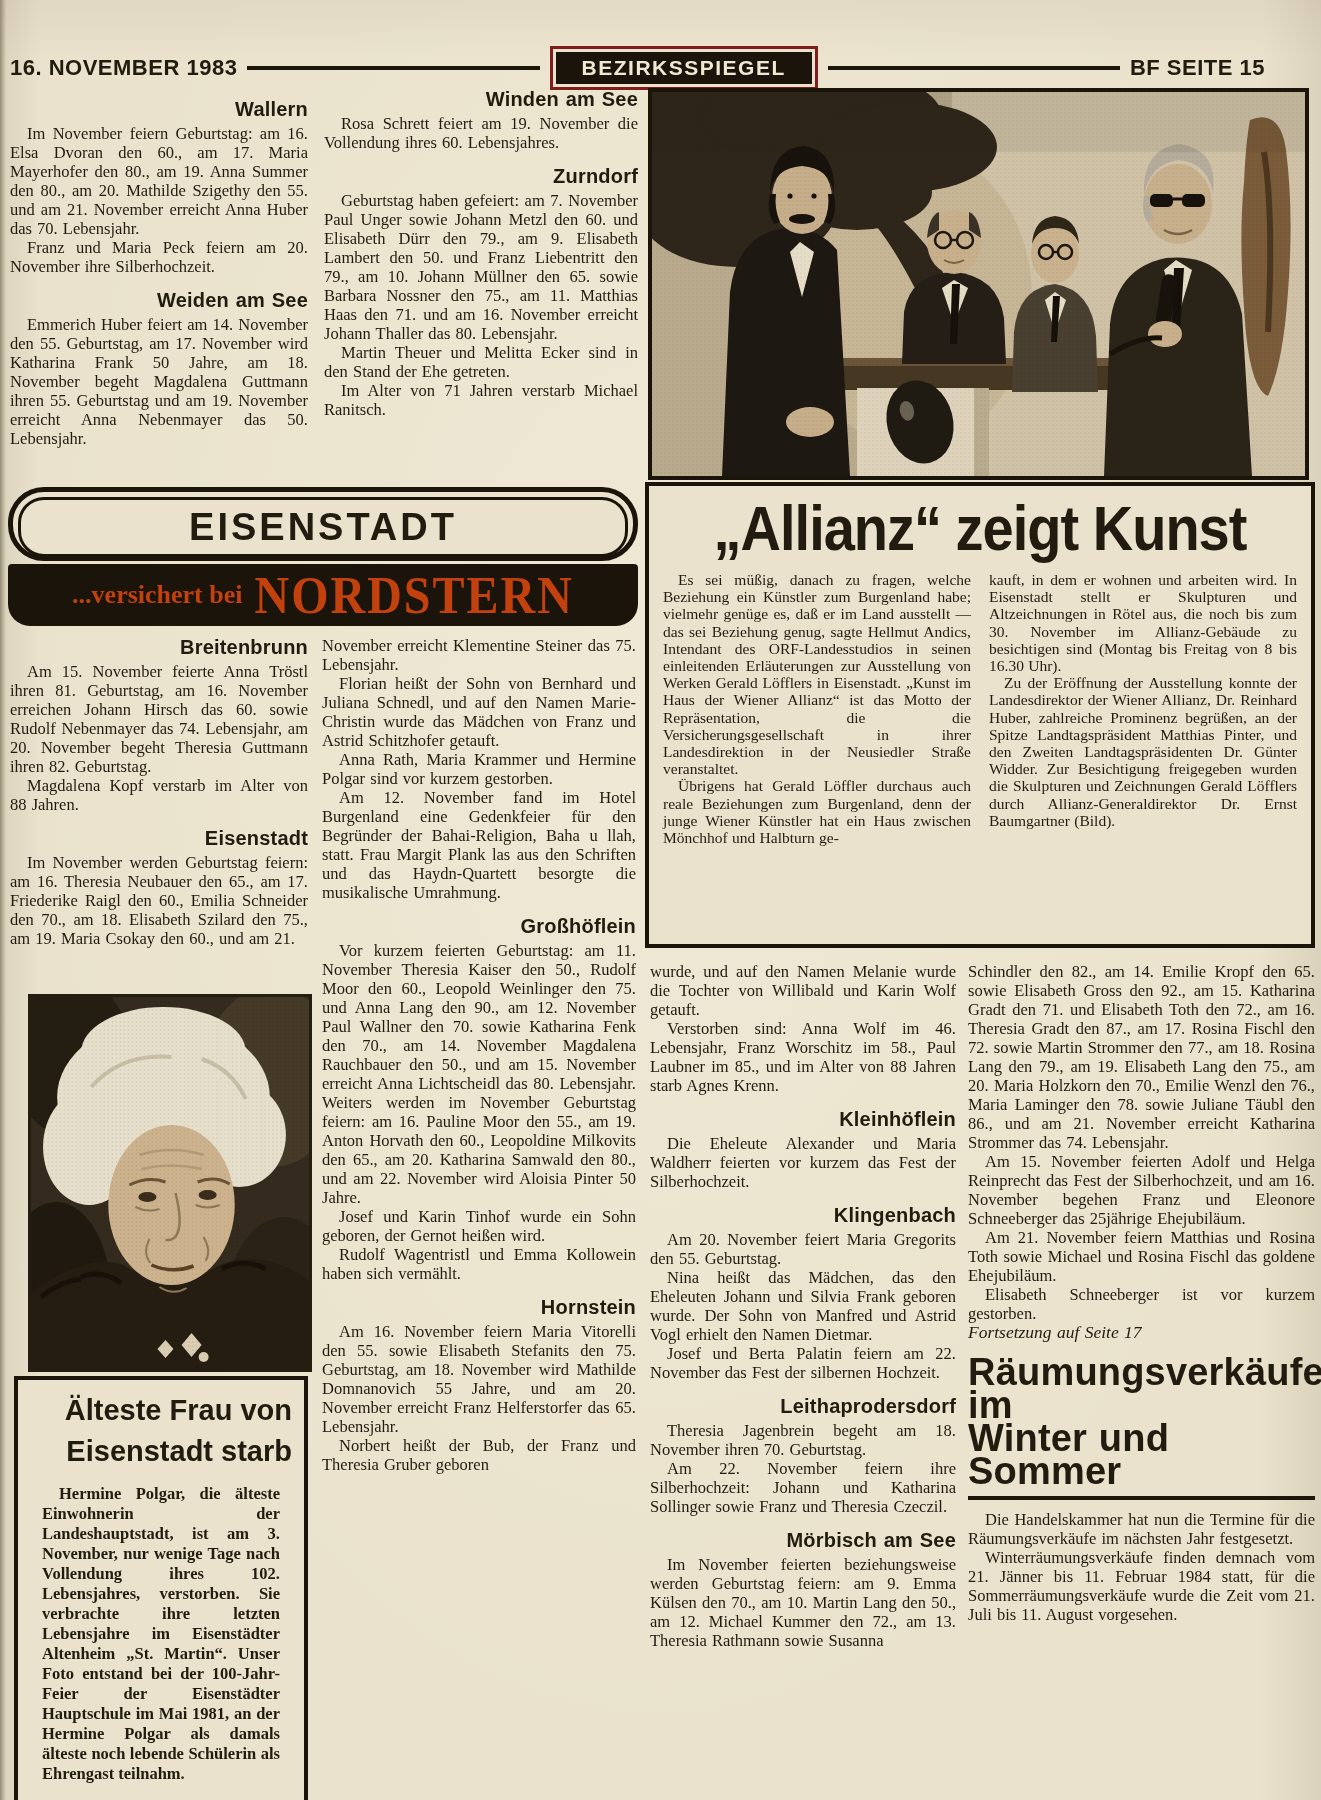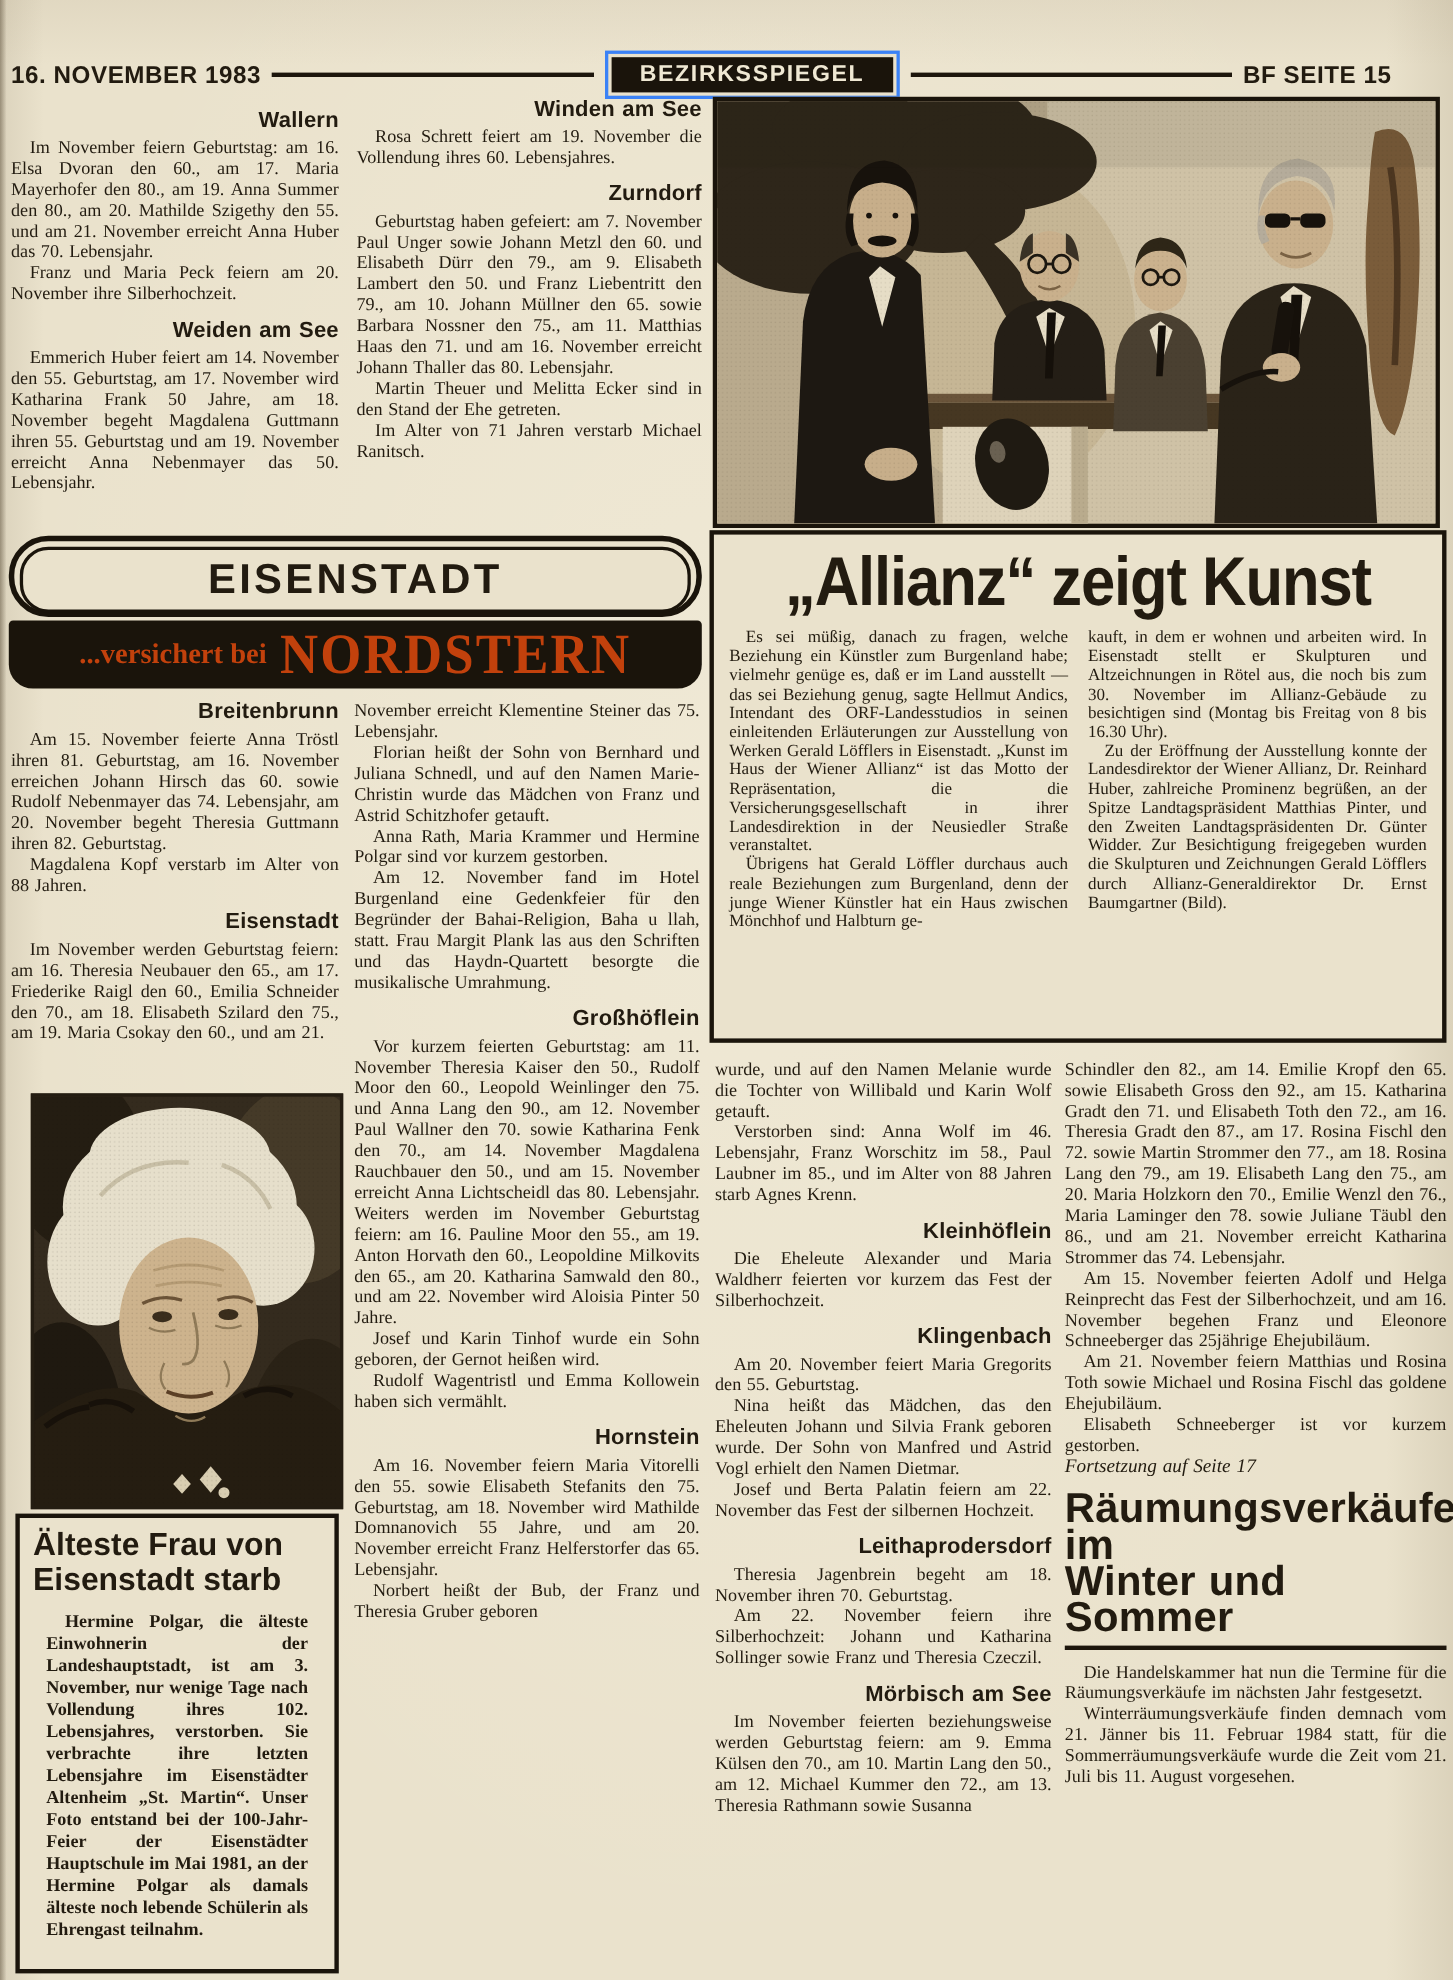--- a/index.html
+++ b/index.html
@@ -13,21 +13,21 @@
     font-family:"Liberation Serif", serif;
     color:#221b10;
   }
   .page::before{content:"";position:absolute;left:0;top:0;bottom:0;width:6px;
     background:linear-gradient(90deg,#6d614b,rgba(109,97,75,0));opacity:.6;}
   
   .head{position:absolute;top:46px;left:10px;width:1255px;display:flex;align-items:center;gap:10px;
     font-family:"Liberation Sans",sans-serif;font-weight:bold;}
   .head .date,.head .pageno{font-size:22px;letter-spacing:.5px;white-space:nowrap;}
   .head .rule{flex:1;height:4px;background:#1d160c;}
-  .mast{border:3px solid #3b82f6;padding:3px;background:#eae2cc;}
+  .mast{border:3px solid #7f1d1d;padding:3px;background:#eae2cc;}
   .mast-inner{display:block;background:#1a140b;color:#efe8d3;font-size:21px;letter-spacing:1.5px;padding:4px 26px;}
   
   .col{position:absolute;text-align:justify;font-size:16.5px;line-height:19px;word-spacing:1px;}
   .col p{margin:0;text-indent:17px;}
   .col p.noindent{text-indent:0;}
   h3.sec{font-family:"Liberation Sans",sans-serif;font-size:20px;font-weight:bold;
     margin:13px 0 4px 0;text-align:right;letter-spacing:.2px;line-height:22px;}
   h3.sec.first{margin-top:0;}
   #col1{left:10px;top:98px;width:298px;}
   #col2{left:324px;top:88px;width:314px;}
@@ -54,21 +54,21 @@
     padding:4px 14px;background:#eae2cc;}
   .headline{font-family:"Liberation Sans",sans-serif;font-weight:bold;font-size:56px;letter-spacing:-1px;
     text-align:center;margin:2px 0 10px 0;transform:scaleY(1.12);transform-origin:top;white-space:nowrap;}
   .art-cols{display:flex;gap:18px;margin-top:14px;}
   .art-col{flex:1;text-align:justify;font-size:15.5px;line-height:17.2px;word-spacing:.5px;}
   .art-col p{margin:0;text-indent:15px;}
   .art-col p.noindent{text-indent:0;}
   
   #obit{position:absolute;left:14px;top:1376px;width:294px;border:4px solid #1a140b;box-sizing:border-box;
     padding:10px 12px 14px 12px;background:#eae2cc;}
-  #obit .obit-title{font-family:"Liberation Sans",sans-serif;font-weight:bold;font-size:29px;line-height:31px;margin:0 0 8px 0;text-align:left;}
+  #obit .obit-title{font-family:"Liberation Sans",sans-serif;font-weight:bold;font-size:29px;line-height:41px;margin:0 0 8px 0;text-align:right;}
   #obit .obit-body{font-size:16.5px;line-height:20px;font-weight:bold;text-align:justify;margin:12px;text-indent:17px;}
   
   .cont-note{font-style:italic;font-size:17.5px;text-align:left;padding-right:26px;margin-top:10px;text-indent:0 !important;}
   .sale-title{font-family:Liberation Sans, sans-serif;font-weight:bold;font-size:38px;line-height:33px;
     margin:14px 0 0 0;text-align:left;letter-spacing:.2px;}
   .sale-rule{height:4px;background:#1d160c;margin:8px 0 10px 0;}
 </style>
 </head>
 <body>
 

